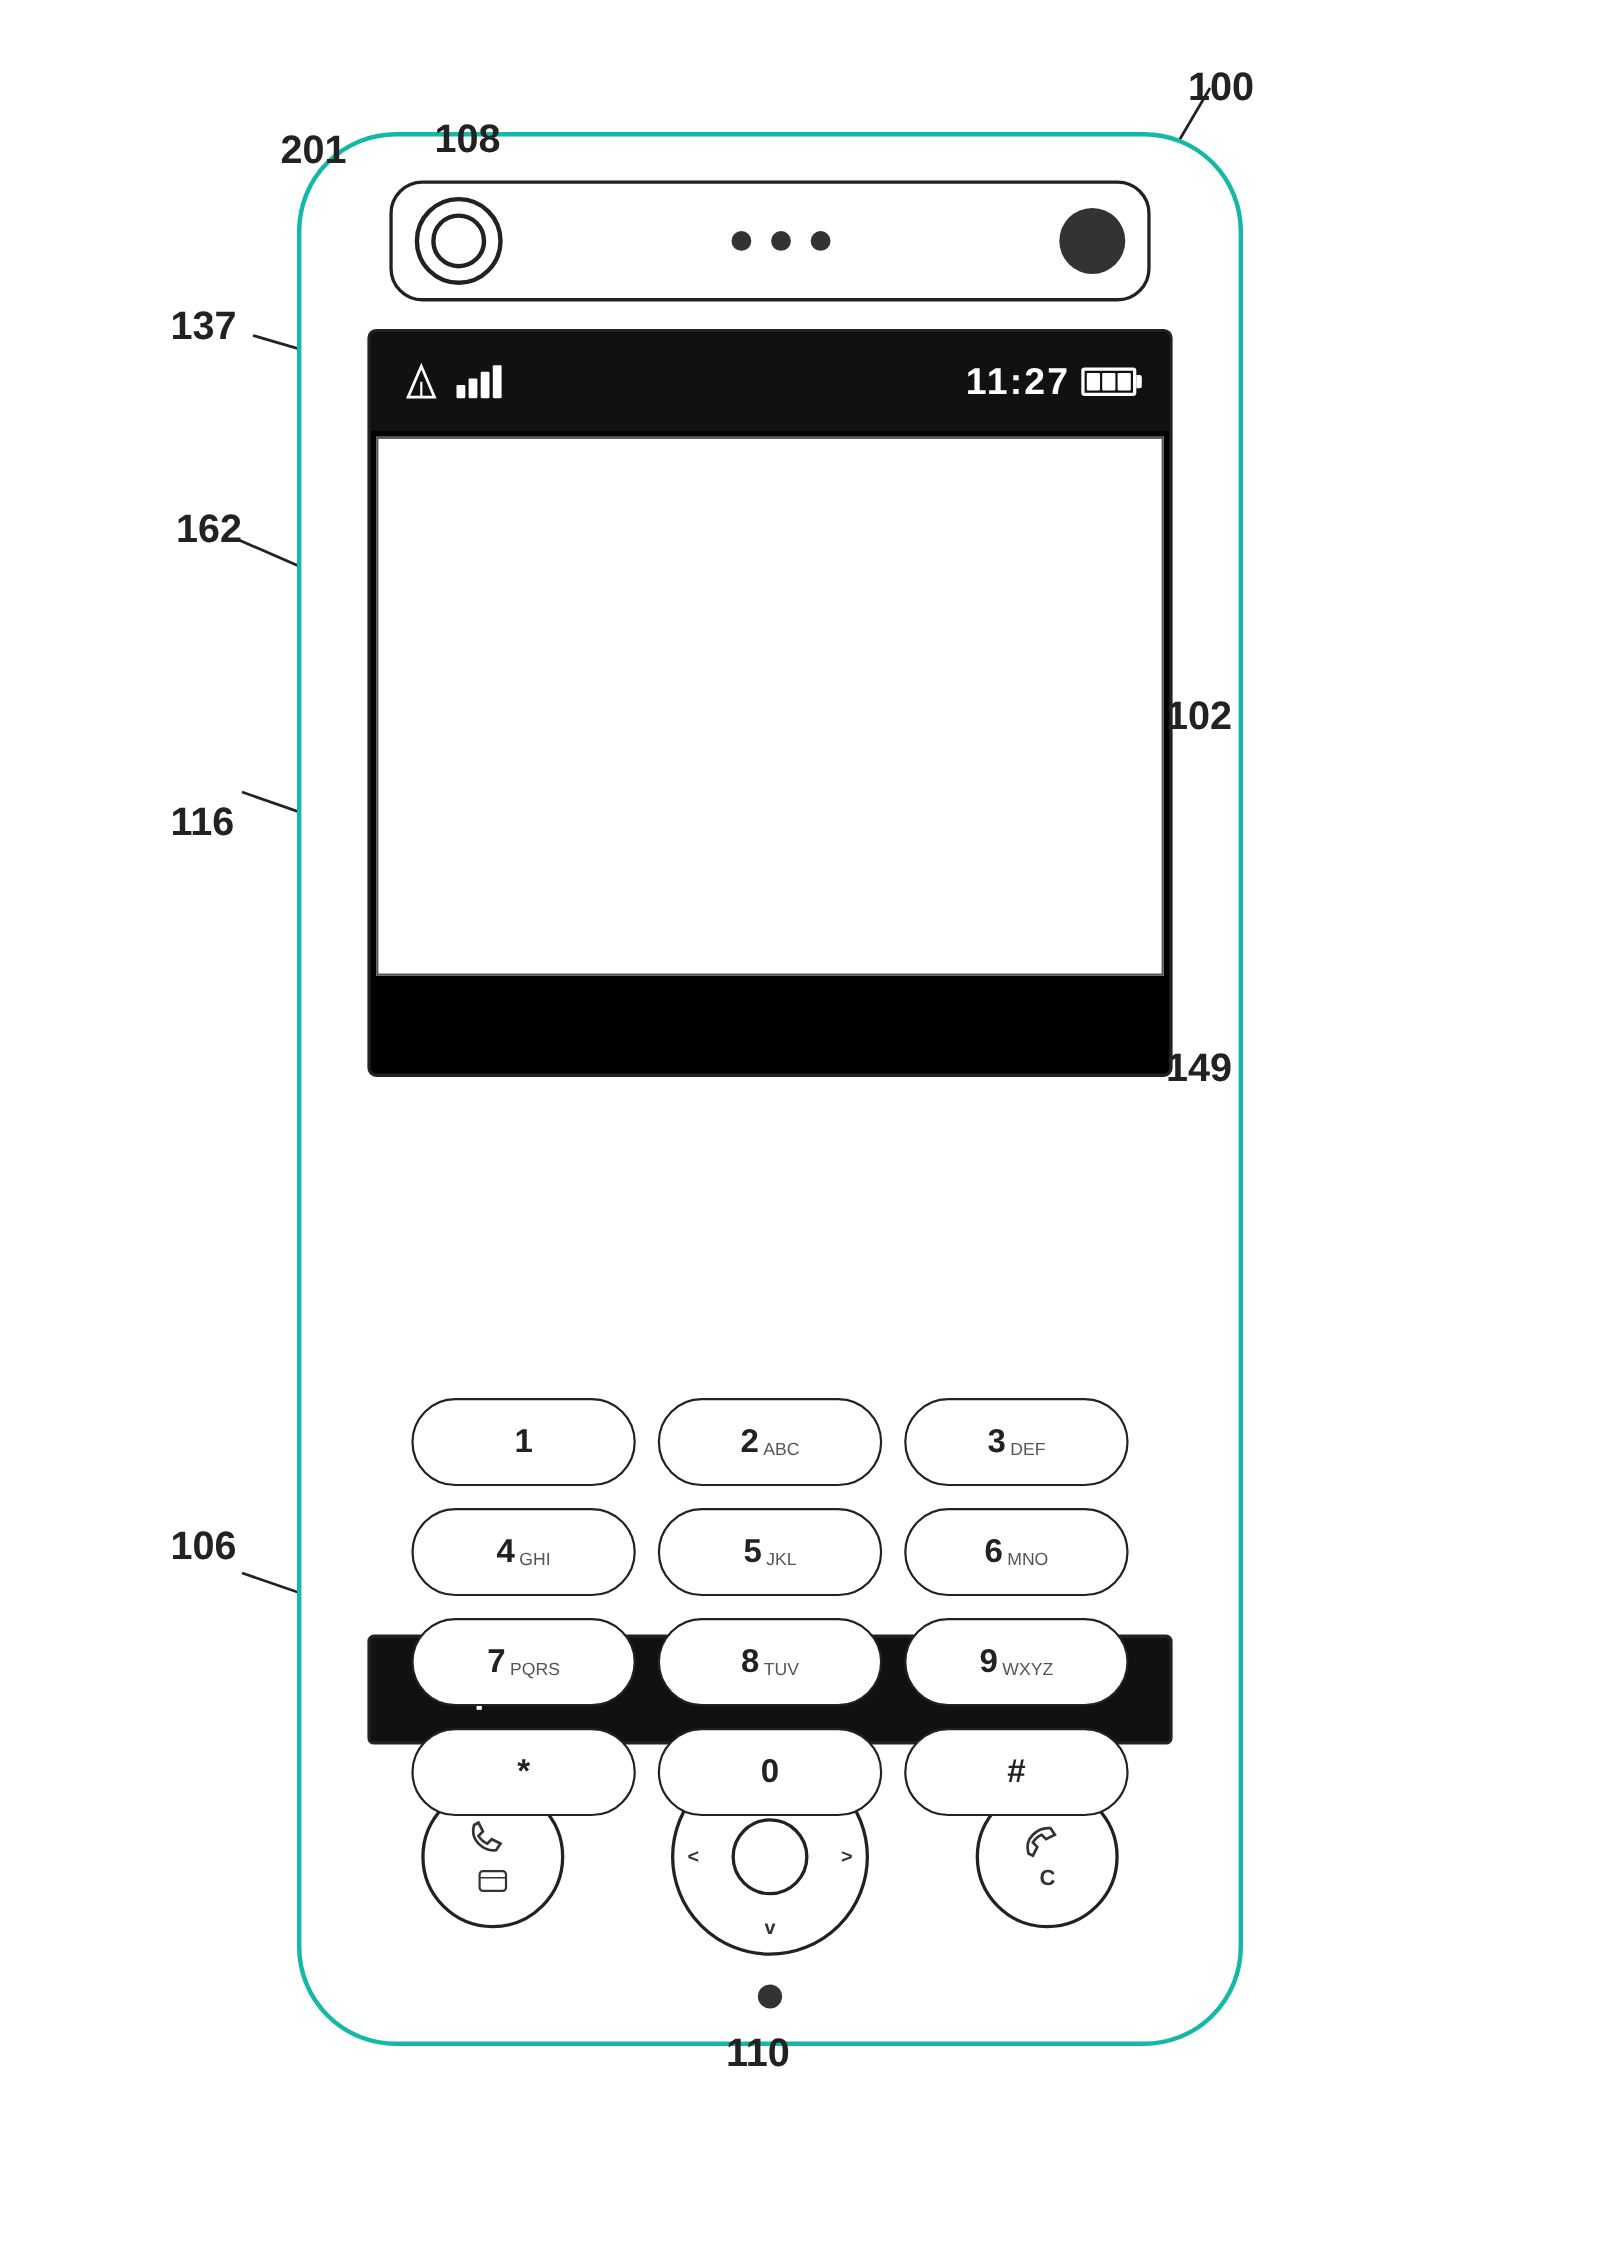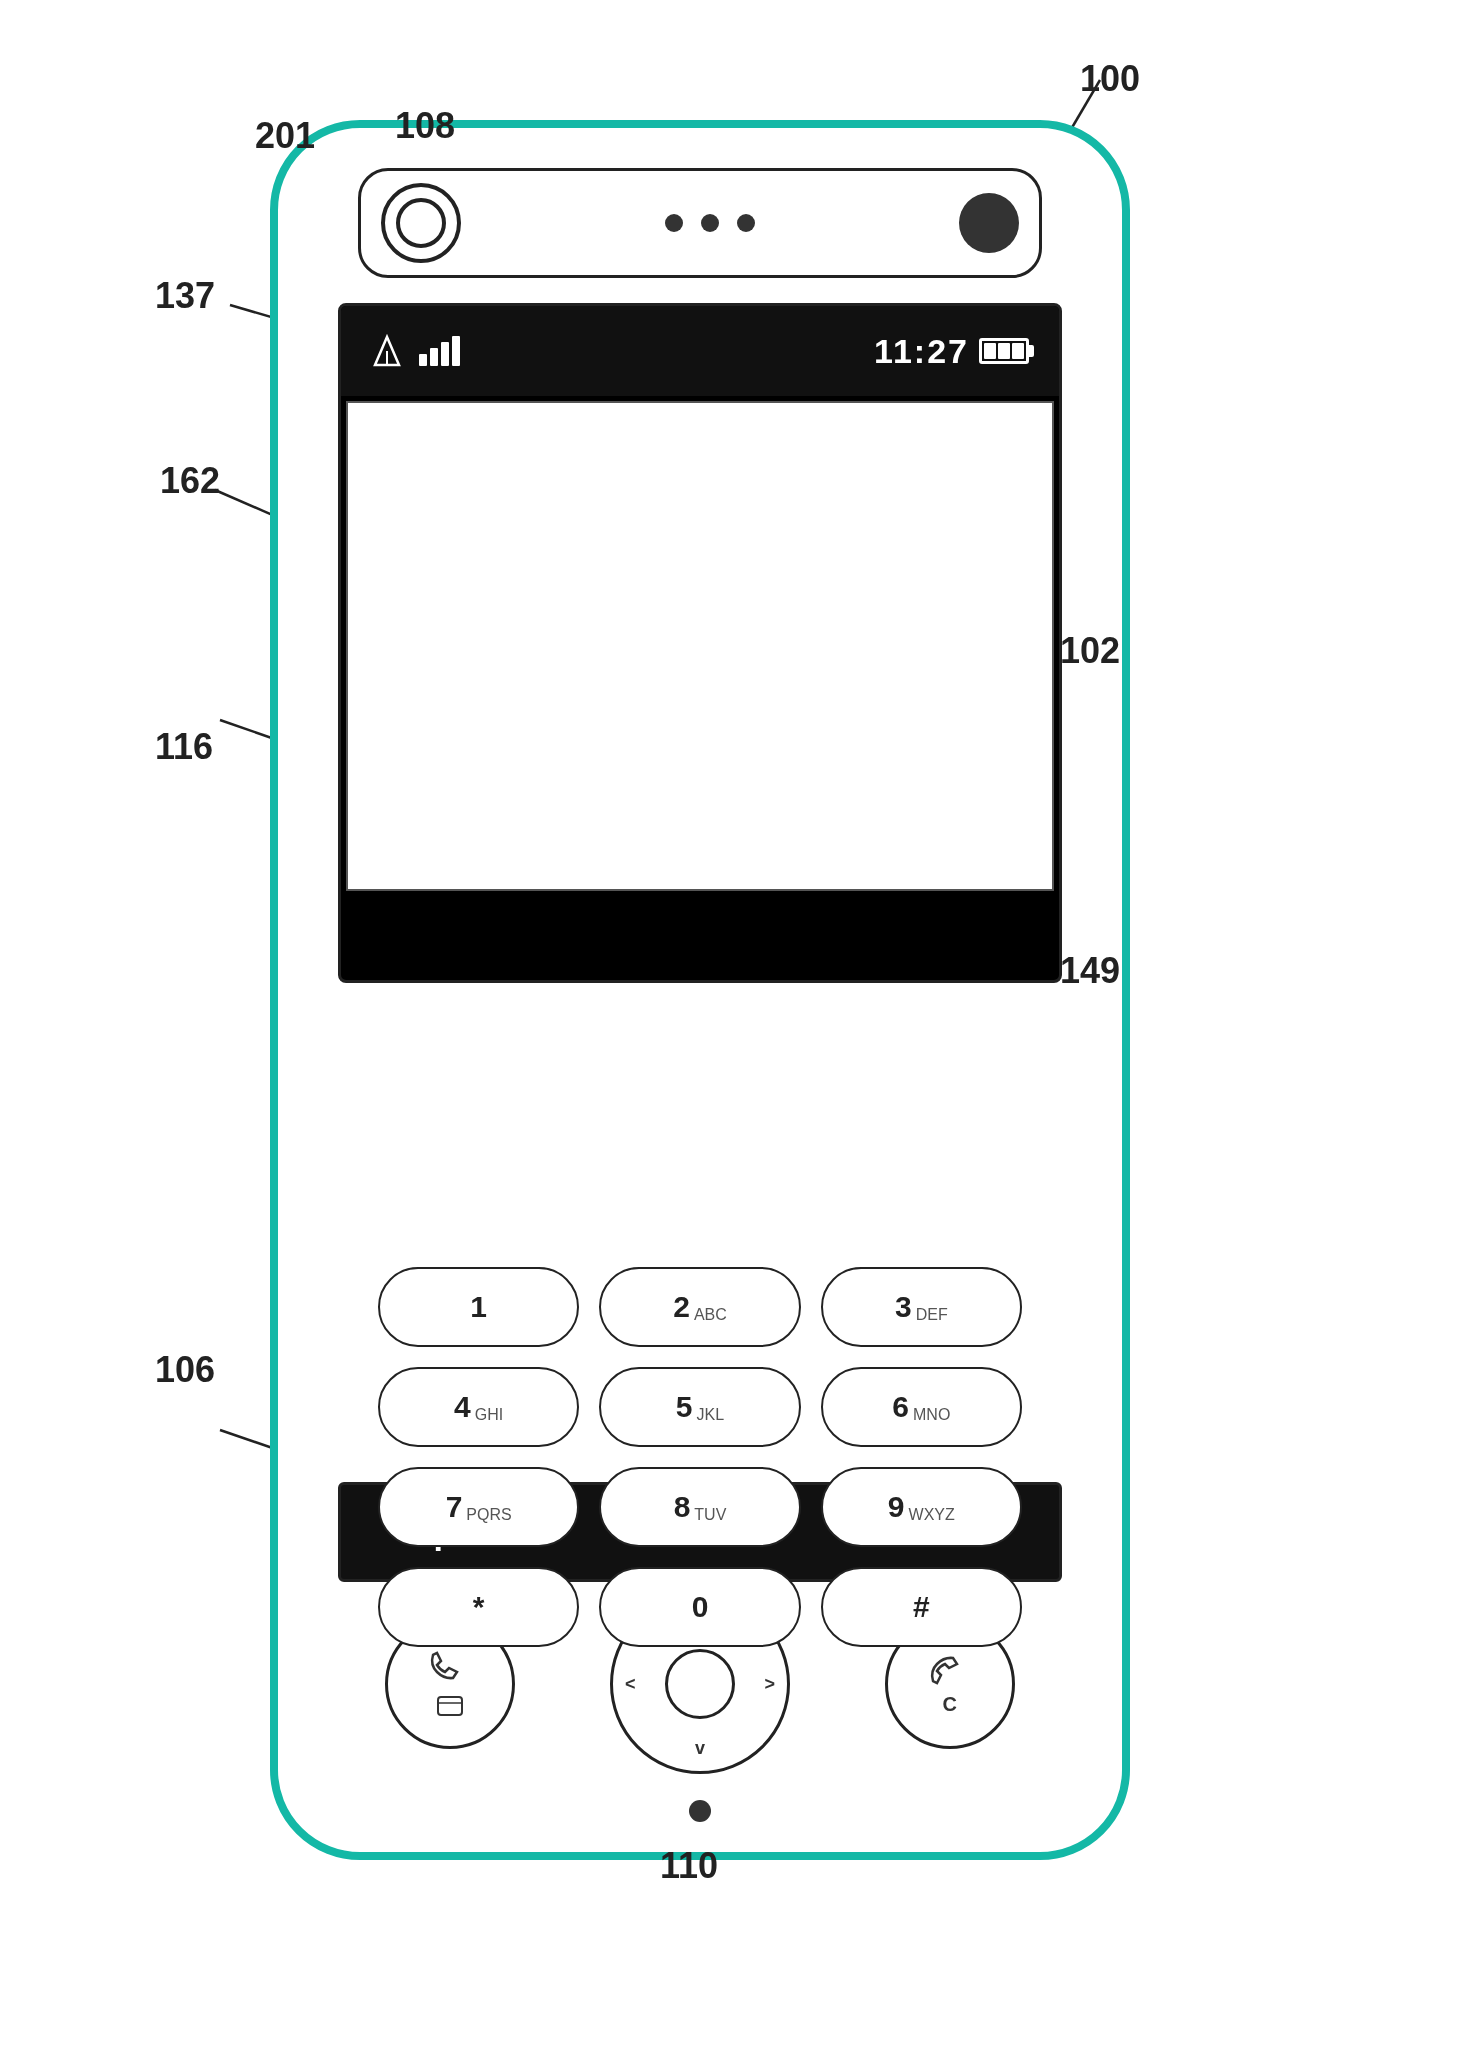--- a/index.html
+++ b/index.html
@@ -19,21 +19,21 @@
       height: 100%;
     }
 
     
     .phone-body {
       position: absolute;
       top: 120px;
       left: 270px;
       width: 860px;
       height: 1740px;
-      border: 8px solid #14b8a6;
+      border: 4px solid #14b8a6;
       border-radius: 90px;
       background: #fff;
     }
 
     
     .phone-top-area {
       position: absolute;
       top: 40px;
       left: 80px;
       right: 80px;
@@ -498,16 +498,16 @@
   </div>
 
   <div class="label" style="top:58px; left:1080px;">100</div>
   <div class="label" style="top:115px; left:255px;">201</div>
   <div class="label" style="top:105px; left:395px;">108</div>
   <div class="label" style="top:275px; left:155px;">137</div>
   <div class="label" style="top:460px; left:160px;">162</div>
   <div class="label" style="top:690px; left:155px;margin-top:36px;">116</div>
   <div class="label" style="top:630px; left:1060px;">102</div>
   <div class="label" style="top:950px; left:1060px;">149</div>
-  <div class="label" style="top:1349px; left:155px;">106</div>
+  <div class="label" style="top:1384px; left:155px;">106</div>
   <div class="label" style="top:1845px; left:660px;">110</div>
 
 </div>
 
 </body></html>

